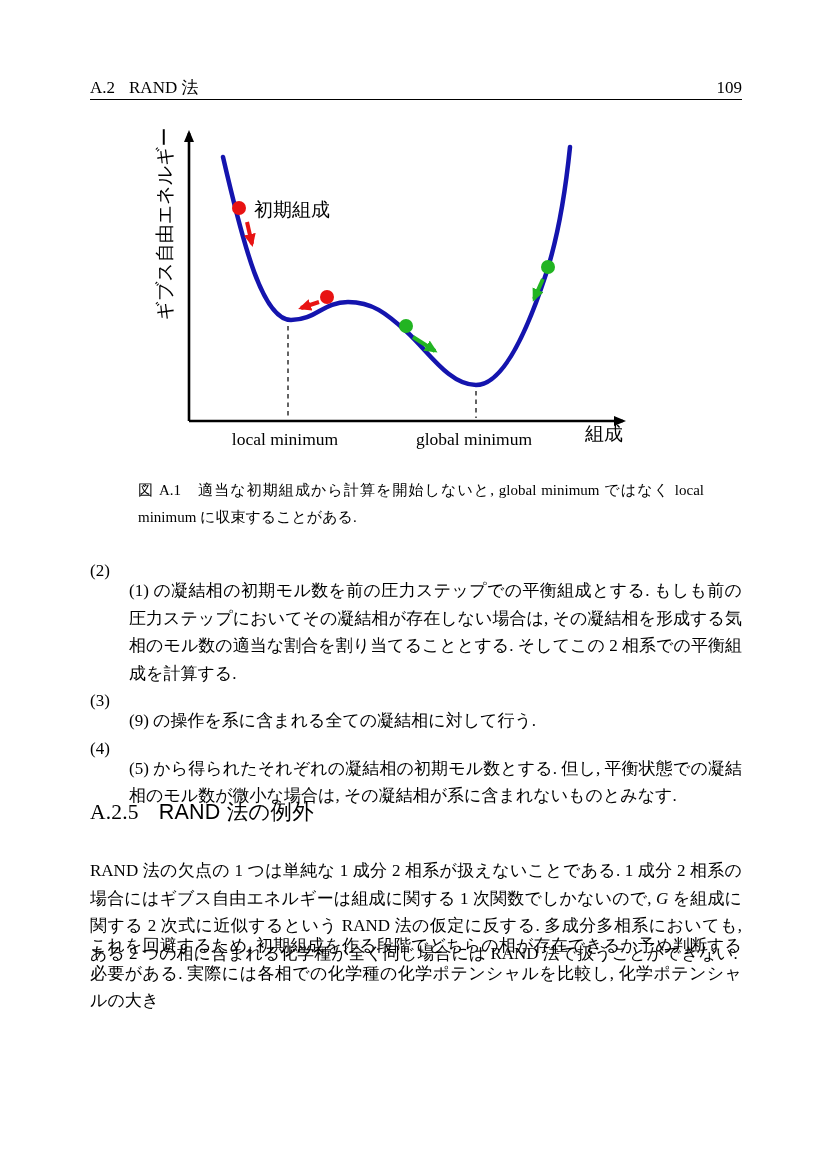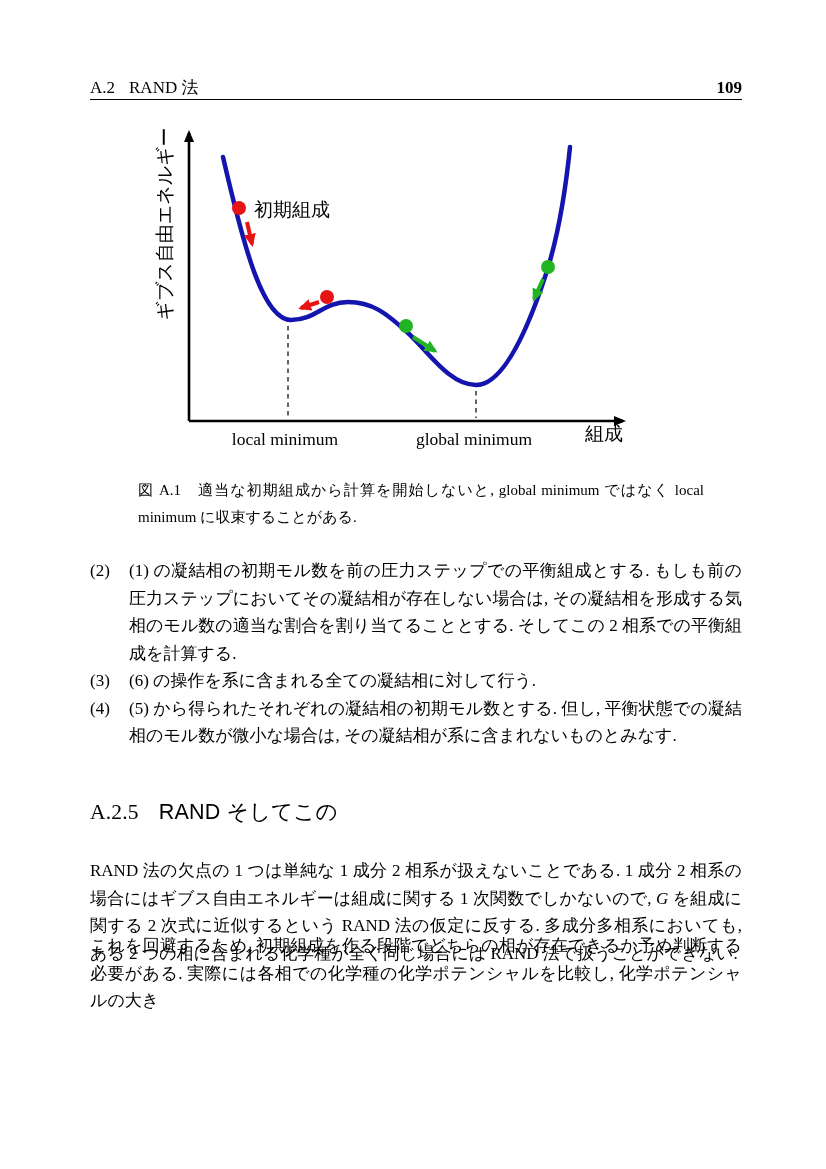--- a/index.html
+++ b/index.html
@@ -14,40 +14,40 @@
   }
   .page { position: absolute; left: 0; top: 0; width: 816px; height: 1169px; background: #fff; padding-left: 15px; }
 
   
   .header-row {
     position: absolute; left: 90px; top: 76px; width: 652px;
     display: flex; justify-content: space-between; align-items: baseline;
     font-size: 17px;
   }
   .sec-num { margin-right: 14px; }
-  .page-num { font-weight: bold; }
+  .page-num { font-weight: normal; }
   .header-rule { position: absolute; left: 90px; top: 99px; width: 652px; height: 1px; background: #000; }
 
   
   .figure-wrap { position: absolute; left: 150px; top: 112px; width: 520px; height: 350px; }
   .fig-sans  { font-family: "Liberation Sans", "DejaVu Sans", sans-serif; font-size: 19px; fill: #000; }
   .fig-serif { font-family: "Liberation Serif", "DejaVu Serif", serif; font-size: 17.5px; fill: #000; }
 
   
   .caption {
     position: absolute; left: 138px; top: 477px; width: 566px;
     font-size: 15px; line-height: 27px; text-align: justify;
   }
   .cap-tag { margin-right: 16px; }
 
   
   .list-block { position: absolute; left: 90px; top: 557px; width: 652px; font-size: 17px; line-height: 27.5px; }
   .list-item { display: flex; }
   .list-marker { flex: 0 0 39px; width: 39px; }
-  .list-text { flex: 1; text-align: justify; }
+  .list-text { flex: 1; text-align: justify; margin-top: 20px; }
 
   
   .section-heading {
     position: absolute; left: 90px; top: 797px;
     font-family: "Liberation Sans", "DejaVu Sans", sans-serif;
     font-size: 21.5px; font-weight: normal; letter-spacing: 0.2px;
   }
   .heading-num { margin-right: 20px; font-family: Liberation Serif, serif; }
 
   
@@ -120,30 +120,30 @@
     <span class="cap-tag">図 A.1</span><span>適当な初期組成から計算を開始しないと, global minimum ではなく local minimum に収束することがある.</span>
   </div>
 
   <div class="list-block">
     <div class="list-item">
       <div class="list-marker">(2)</div>
       <div class="list-text">(1) の凝結相の初期モル数を前の圧力ステップでの平衡組成とする. もしも前の圧力ステップにおいてその凝結相が存在しない場合は, その凝結相を形成する気相のモル数の適当な割合を割り当てることとする. そしてこの 2 相系での平衡組成を計算する.</div>
     </div>
     <div class="list-item">
       <div class="list-marker">(3)</div>
-      <div class="list-text">(6) の操作を系に含まれる全ての凝結相に対して行う.</div>
+      <div class="list-text">(9) の操作を系に含まれる全ての凝結相に対して行う.</div>
     </div>
     <div class="list-item">
       <div class="list-marker">(4)</div>
       <div class="list-text">(5) から得られたそれぞれの凝結相の初期モル数とする. 但し, 平衡状態での凝結相のモル数が微小な場合は, その凝結相が系に含まれないものとみなす.</div>
     </div>
   </div>
 
   <div class="section-heading">
-    <span class="heading-num">A.2.5</span><span>RAND そしてこの</span>
+    <span class="heading-num">A.2.5</span><span>RAND 法の例外</span>
   </div>
 
   <div class="para" id="para1">
     <span>RAND 法の欠点の 1 つは単純な 1 成分 2 相系が扱えないことである. 1 成分 2 相系の場合にはギブス自由エネルギーは組成に関する 1 次関数でしかないので, </span><span class="math-var">G</span><span> を組成に関する 2 次式に近似するという RAND 法の仮定に反する. 多成分多相系においても, ある 2 つの相に含まれる化学種が全く同じ場合には RAND 法で扱うことができない.</span>
   </div>
   <div class="para" id="para2">
     <span>これを回避するため, 初期組成を作る段階でどちらの相が存在できるか予め判断する必要がある. 実際には各相での化学種の化学ポテンシャルを比較し, 化学ポテンシャルの大き</span>
   </div>
 
 </div>

